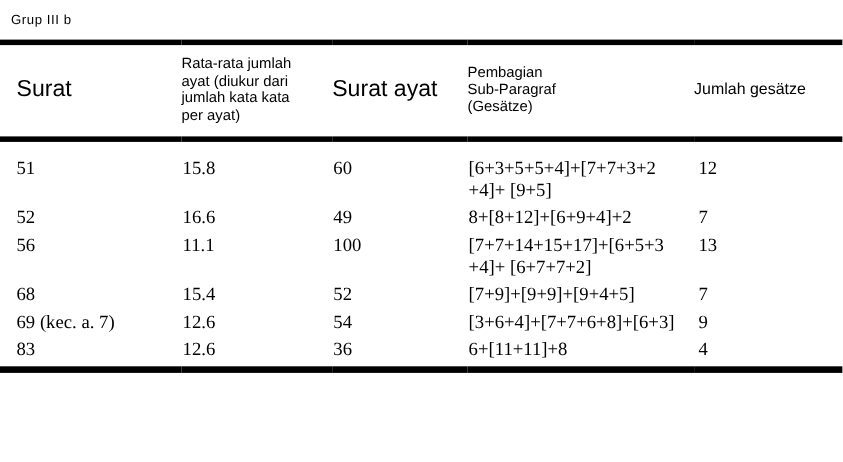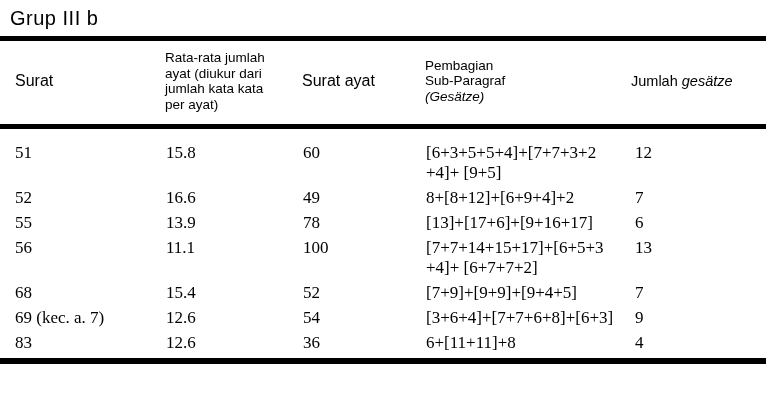--- a/index.html
+++ b/index.html
@@ -5,21 +5,21 @@
   html, body { margin: 0; padding: 0; }
   body {
     width: 766px; height: 420px;
     background: #ffffff;
     color: #000000;
     overflow: hidden;
     font-family: "Liberation Sans", sans-serif;
   }
   .title {
     padding: 8px 4px 0 10px;
-    font-size: 20px;
+    font-size: 12px;
     line-height: 20px;
     letter-spacing: 0.5px;
     height: 20px;
     margin-bottom: 8px;
   }
   table {
     width: 766px;
     table-layout: fixed;
     border-collapse: collapse;
     border-top: 5px solid #000;
@@ -33,24 +33,24 @@
   thead th {
     font-weight: normal;
     text-align: left;
     vertical-align: middle;
     border-bottom: 5px solid #000;
     padding: 9px 0 12px 0;
     white-space: nowrap;
   }
   th.c1, td.c1 { padding-left: 15px; }
   td.c5 { padding-left: 4px; font-family: Liberation Serif, serif; }
-  .h-lg { font-size: 16px; margin-left: 33px; }
+  .h-lg { font-size: 21px; margin-left: 33px; }
   .h-sm { font-size: 13.5px; line-height: 15.5px; }
   .h-md { font-size: 14.5px; }
-  .it { font-style: italic; }
+  .it { }
   tbody td {
     font-family: "Liberation Serif", serif;
     font-size: 17px;
     line-height: 20px;
     vertical-align: top;
     padding-top: 0;
     padding-bottom: 5px;
     white-space: nowrap;
   }
   tbody tr:first-child td { padding-top: 14px; }
@@ -98,27 +98,20 @@
           <td class="c5">12</td>
         </tr>
         <tr>
           <td class="c1"><span>52</span></td>
           <td class="c2">16.6</td>
           <td class="c3">49</td>
           <td class="c4"><span>8+[8+12]+[6+9+4]+2</span></td>
           <td class="c5">7</td>
         </tr>
         <tr>
-          <td class="c1"><span>55</span></td>
-          <td class="c2">13.9</td>
-          <td class="c3">78</td>
-          <td class="c4"><span>[13]+[17+6]+[9+16+17]</span></td>
-          <td class="c5">6</td>
-        </tr>
-        <tr>
           <td class="c1"><span>56</span></td>
           <td class="c2">11.1</td>
           <td class="c3">100</td>
           <td class="c4"><span>[7+7+14+15+17]+[6+5+3</span><br><span>+4]+ [6+7+7+2]</span></td>
           <td class="c5">13</td>
         </tr>
         <tr>
           <td class="c1"><span>68</span></td>
           <td class="c2">15.4</td>
           <td class="c3">52</td>

